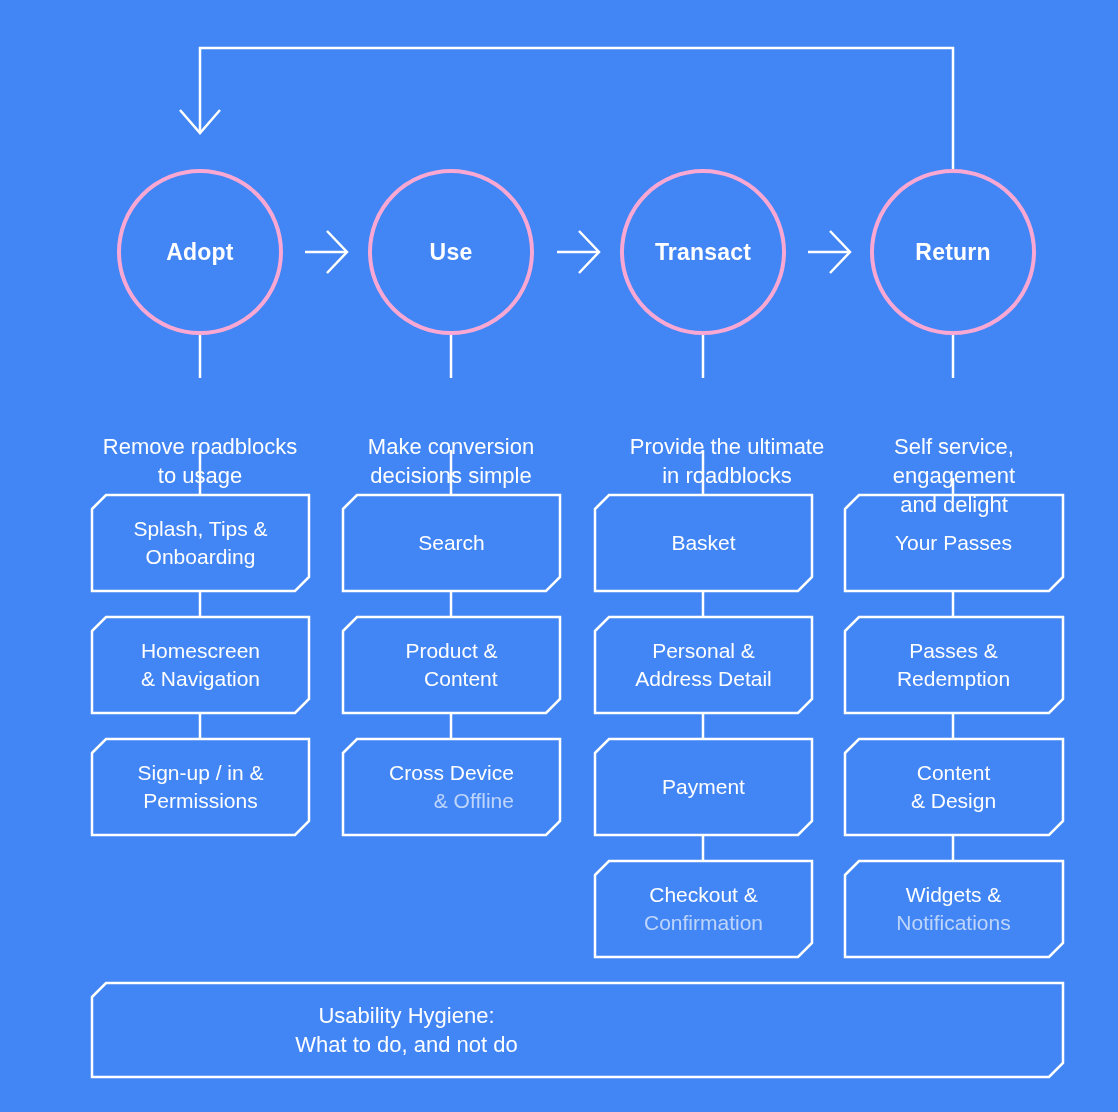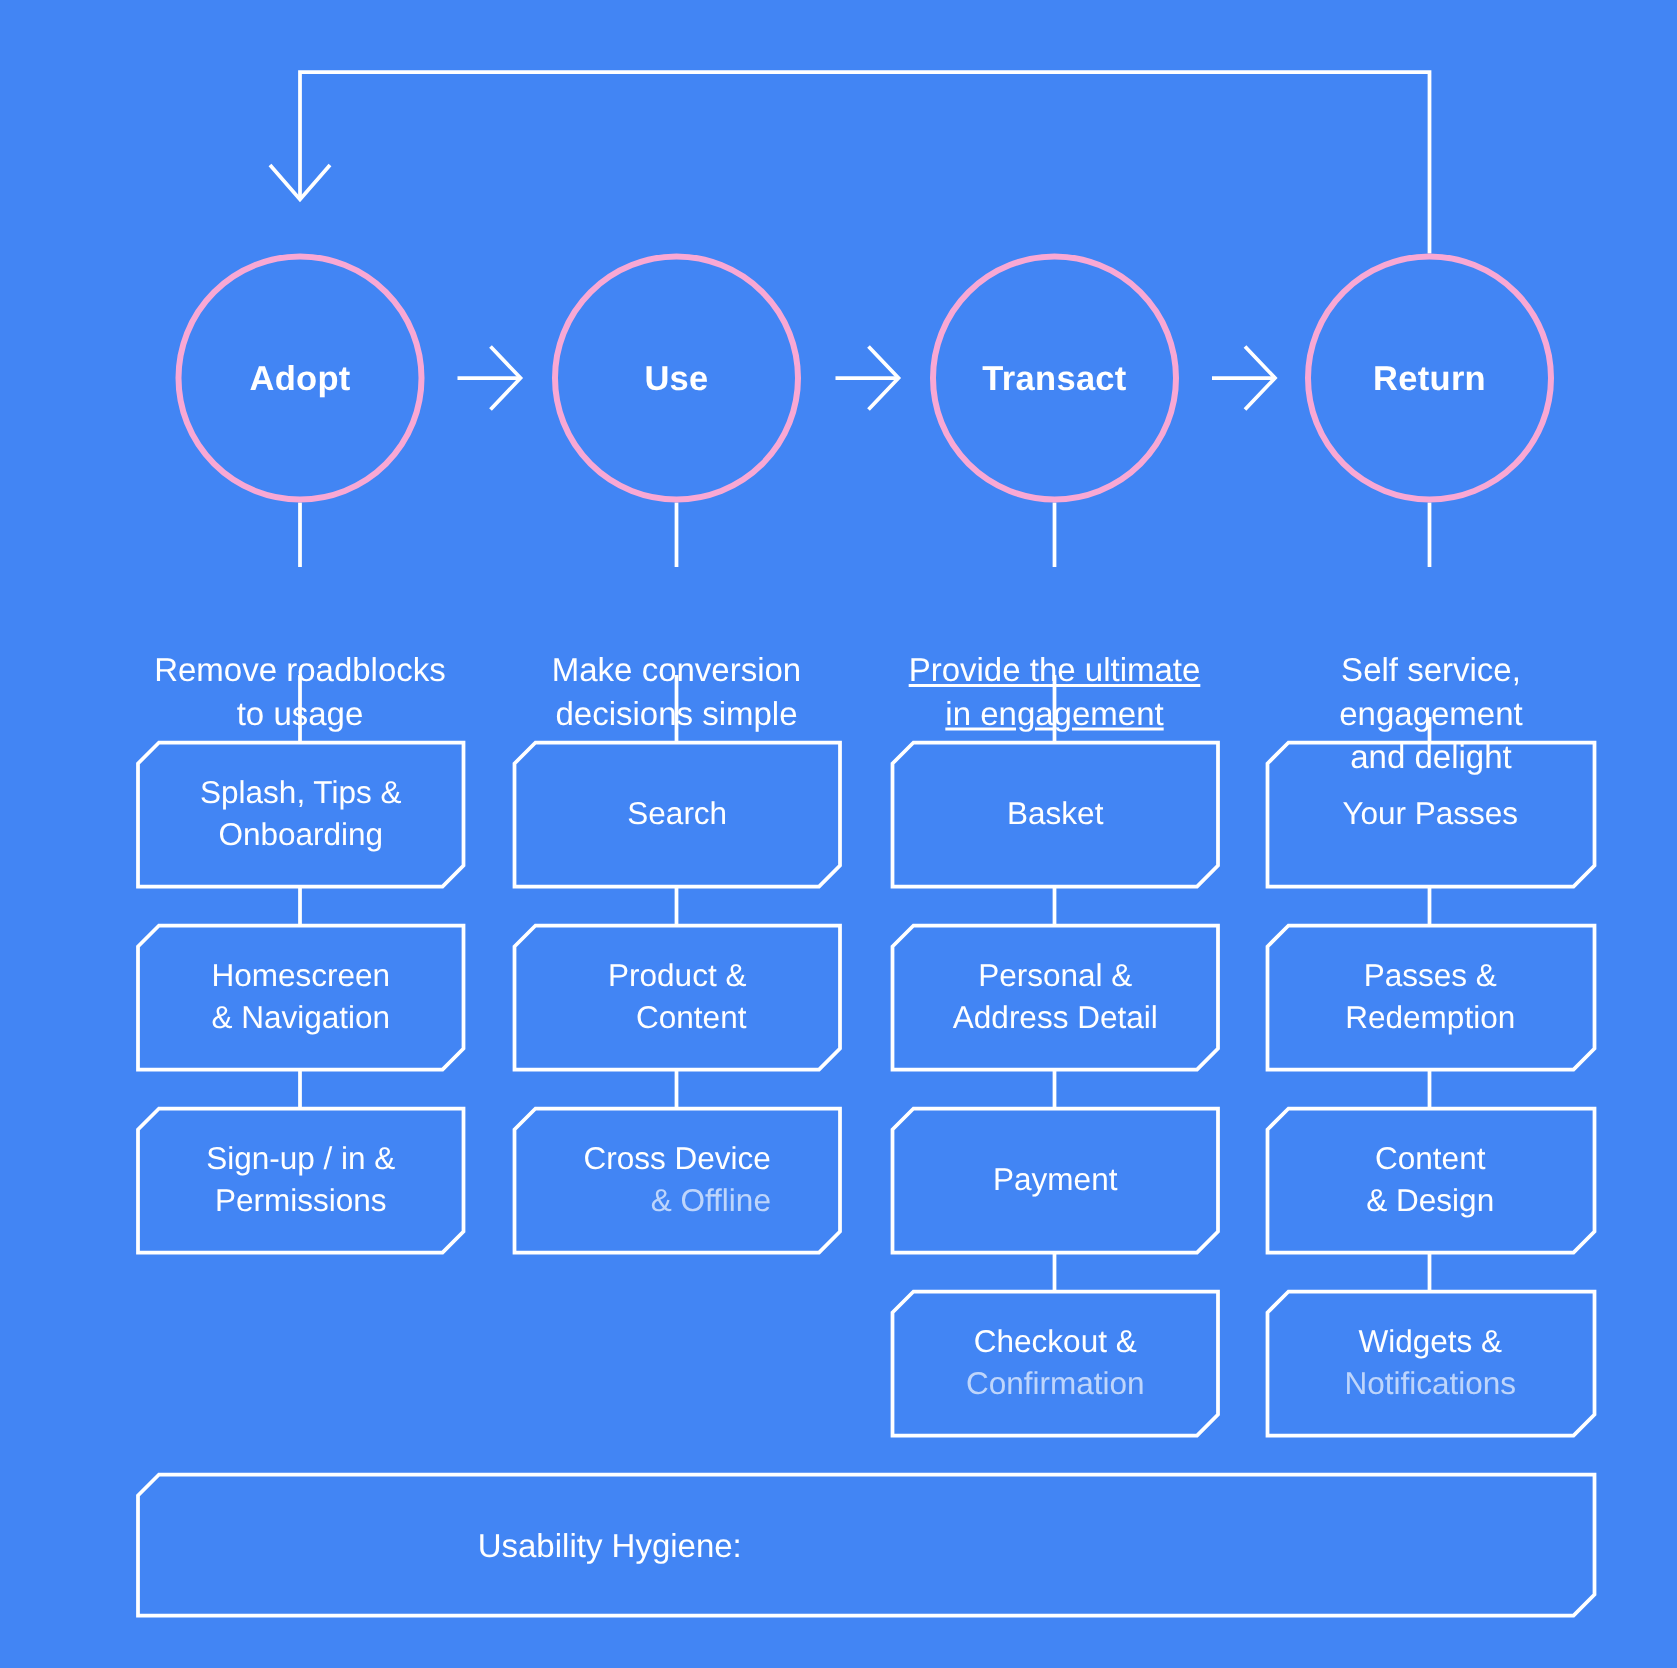--- a/index.html
+++ b/index.html
@@ -53,21 +53,21 @@
     width: 230px;
     text-align: center;
     color: #ffffff;
     font-size: 22px;
     line-height: 29px;
     top: 384px;
     margin-top: 48px;
   }
   .d1 { left: 85px; }
   .d2 { left: 336px; }
-  .d3 { left: 588px; text-decoration: underline; }
+  .d3 { left: 612px; }
   .d4 { left: 839px; }
 
   
   .node {
     position: absolute;
     width: 217px;
     height: 96px;
     display: flex;
     align-items: center;
     justify-content: center;
@@ -215,21 +215,21 @@
   <div class="stage-desc d1">
     <div>Remove roadblocks</div>
     <div>to usage</div>
   </div>
   <div class="stage-desc d2">
     <div>Make conversion</div>
     <div>decisions simple</div>
   </div>
   <div class="stage-desc d3">
     <div>Provide the ultimate</div>
-    <div>in engagement</div>
+    <div>in roadblocks</div>
   </div>
   <div class="stage-desc d4">
     <div>Self service,</div>
     <div>engagement</div>
     <div>and delight</div>
   </div>
 
   <div class="node col1 row1">
     <div class="node-text">
       <div>Splash, Tips &amp;</div>
@@ -310,16 +310,17 @@
   <div class="node col4 row4">
     <div class="node-text">
       <div>Widgets &amp;</div>
       <div class="dim">Notifications</div>
     </div>
   </div>
 
   <div class="banner">
     <div class="banner-text">
       <div>Usability Hygiene:</div>
+      <div>What to do, and not do</div>
     </div>
   </div>
 
 </div>
 
 </body></html>

